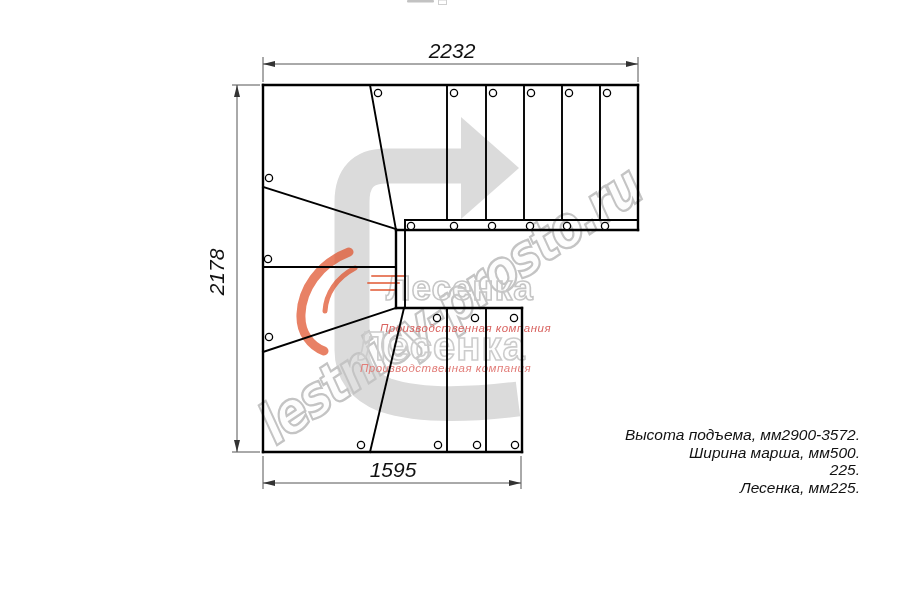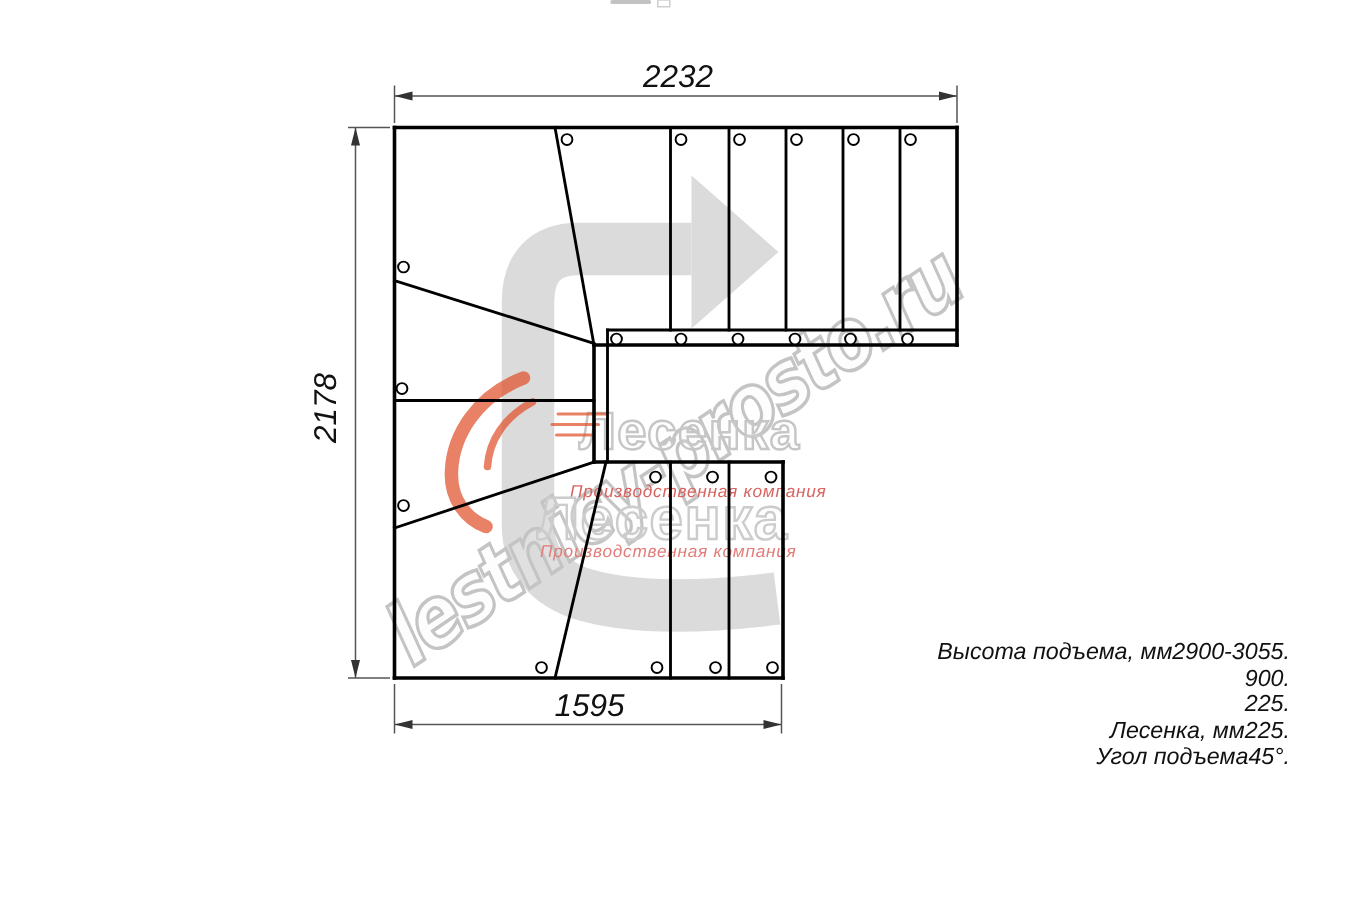--- a/index.html
+++ b/index.html
@@ -156,31 +156,28 @@
     </g>
 
     <text class="dim-text" x="452" y="58" text-anchor="middle">2232</text>
     <text class="dim-text" x="224" y="272" text-anchor="middle" transform="rotate(-90 224 272)">2178</text>
     <text class="dim-text" x="393" y="477" text-anchor="middle">1595</text>
   </svg>
 
   <div class="specs">
     <div class="row">
       <span class="lbl">Высота подъема, мм</span>
-      <span class="val">2900-3055.</span>
+      <span class="val">2900-3572.</span>
     </div>
     <div class="row">
-      <span class="val">900.</span>
+      <span class="lbl">Ширина марша, мм</span>
+      <span class="val">500.</span>
     </div>
     <div class="row">
       <span class="val">225.</span>
     </div>
     <div class="row">
       <span class="lbl">Лесенка, мм</span>
       <span class="val">225.</span>
     </div>
-    <div class="row">
-      <span class="lbl">Угол подъема</span>
-      <span class="val">45°.</span>
-    </div>
   </div>
 
 </div>
 
 </body></html>

